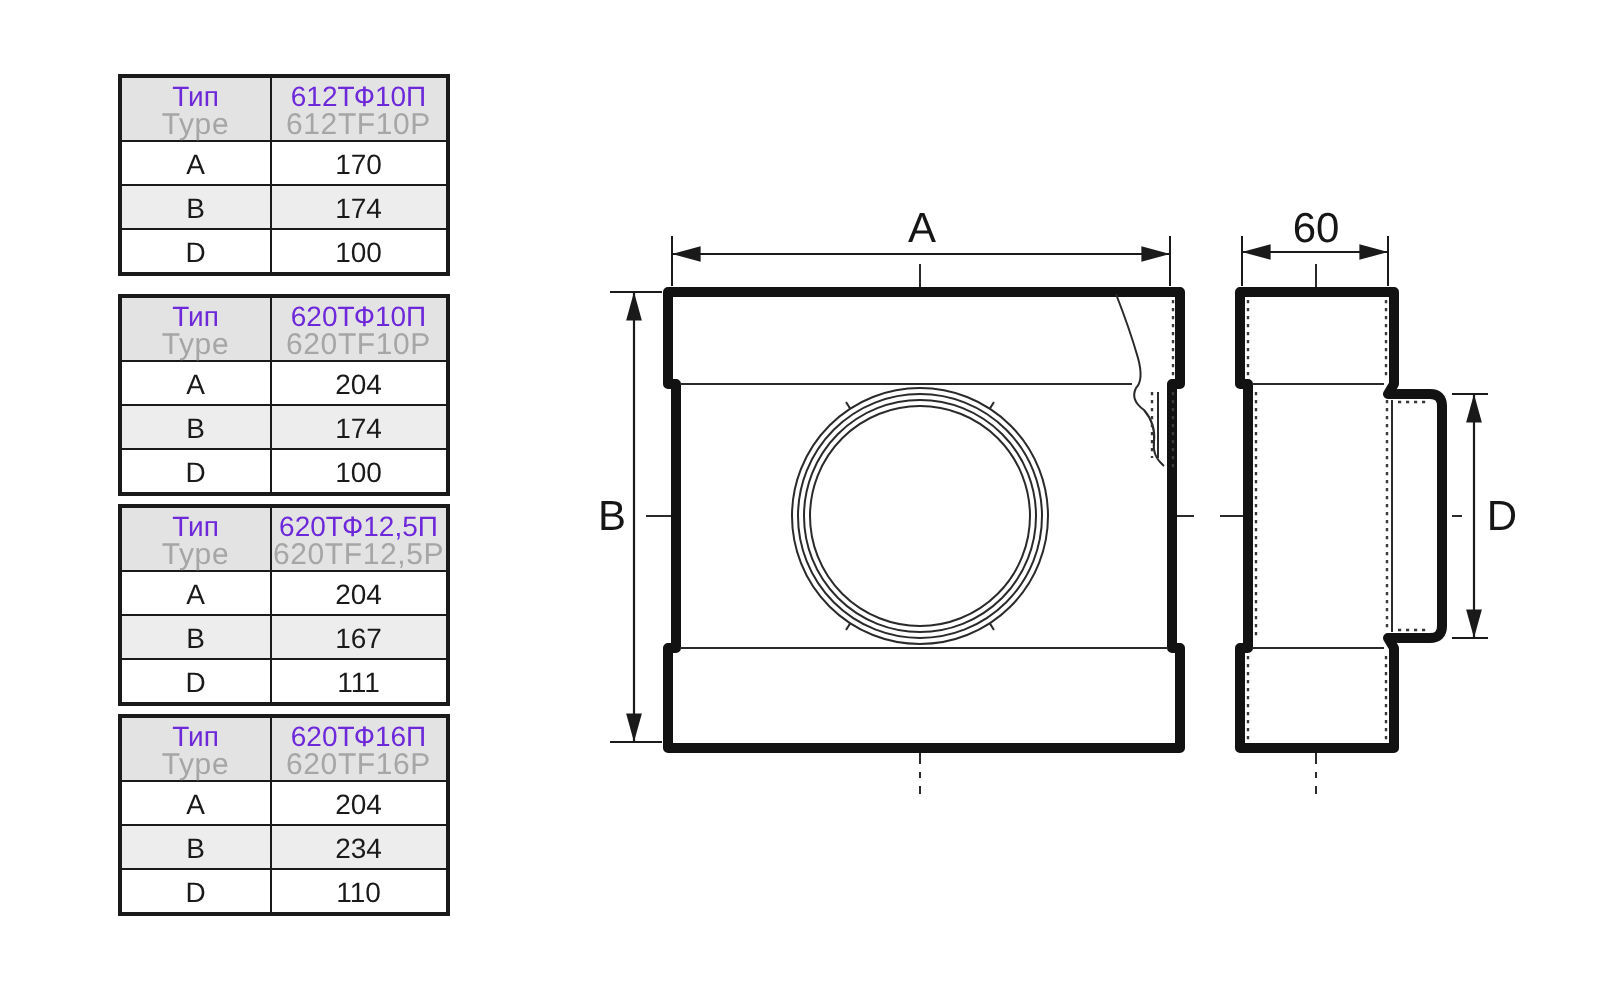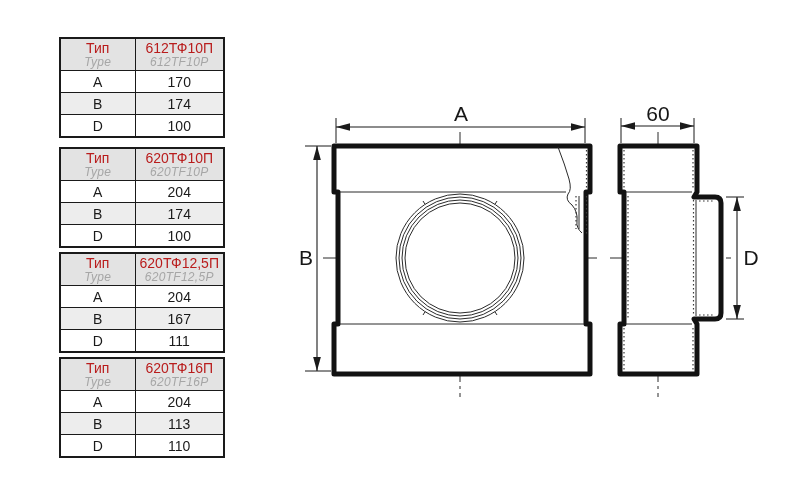--- a/index.html
+++ b/index.html
@@ -7,22 +7,22 @@
   #stage{position:relative;width:800px;height:500px;background:#ffffff;overflow:hidden;}
 
   
   table.spec{position:absolute;left:59px;width:164px;border-collapse:collapse;table-layout:fixed;
              text-align:center;color:#1a1a1a;border:2px solid #1a1a1a;}
   table.spec td{border:1.5px solid #1a1a1a;padding:0;height:21px;line-height:20px;font-size:14px;background:#ffffff;}
   table.spec col.c1{width:75px;}
   table.spec col.c2{width:89px;}
   table.spec tr.hdr td{background:#e3e3e3;height:31px;line-height:normal;vertical-align:middle;}
   table.spec tr.alt td{background:#ededed;}
-  .hl1{display:block;font-size:14px;line-height:15px;color:#b91c1c;}
-  .hl2{display:block;font-size:12px;line-height:13px;color:#a6a6a6;letter-spacing:.3px;font-style:italic;}
+  .hl1{display:block;font-size:14px;line-height:15px;color:#6d28d9;}
+  .hl2{display:block;font-size:15px;line-height:13px;color:#a6a6a6;letter-spacing:.3px;}
 
   
   #drawing{position:absolute;left:285px;top:95px;width:490px;height:320px;}
   .thick{fill:#ffffff;stroke:#121212;stroke-width:5;stroke-linejoin:round;stroke-linecap:round;}
   .thin{fill:none;stroke:#2a2a2a;stroke-width:1;}
   .ring{fill:none;stroke:#2a2a2a;stroke-width:1;}
   .cl{fill:none;stroke:#2a2a2a;stroke-width:1;stroke-dasharray:18 4 3 4;}
   .dots{fill:none;stroke:#3a3a3a;stroke-width:1.2;stroke-dasharray:1.6 2.4;}
   .dim{fill:none;stroke:#1a1a1a;stroke-width:1.1;}
   .ext{fill:none;stroke:#1a1a1a;stroke-width:1;}
@@ -141,21 +141,21 @@
         <span class="hl1">620ТФ16П</span>
         <span class="hl2">620TF16P</span>
       </td>
     </tr>
     <tr>
       <td>A</td>
       <td>204</td>
     </tr>
     <tr class="alt">
       <td>B</td>
-      <td>113</td>
+      <td>234</td>
     </tr>
     <tr>
       <td>D</td>
       <td>110</td>
     </tr>
   </tbody>
     </table>
 
   <svg id="drawing" viewBox="0 0 490 320">
     <defs>

